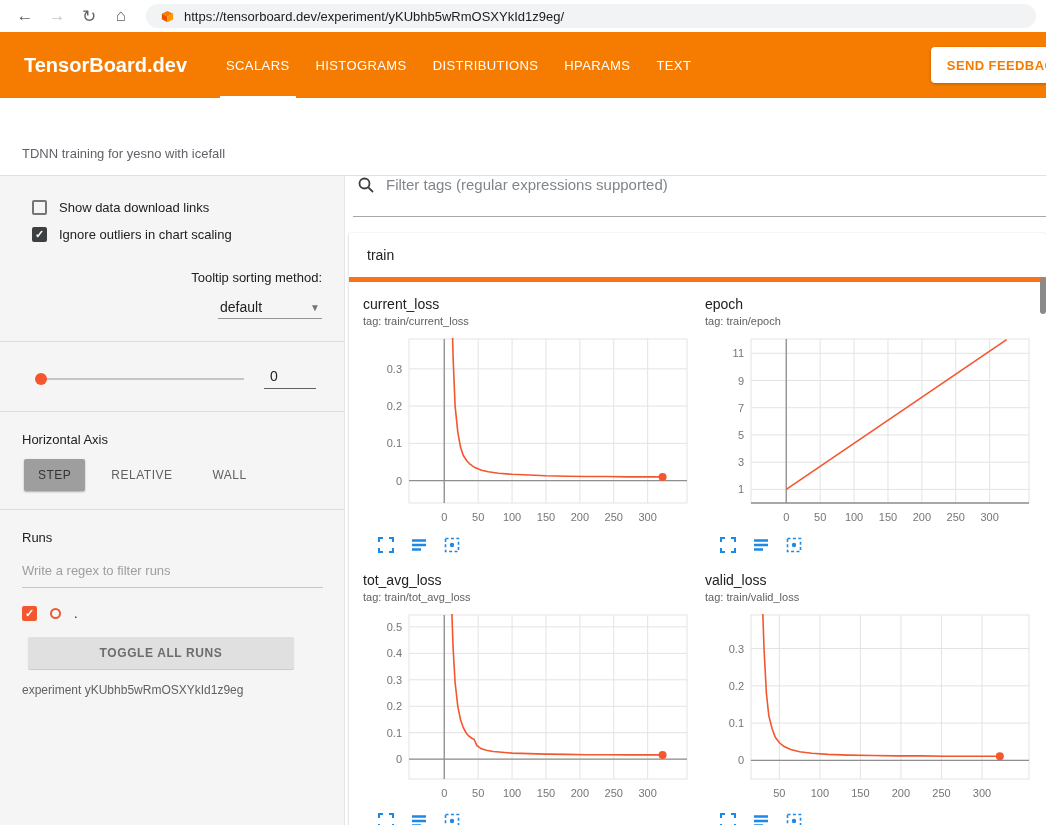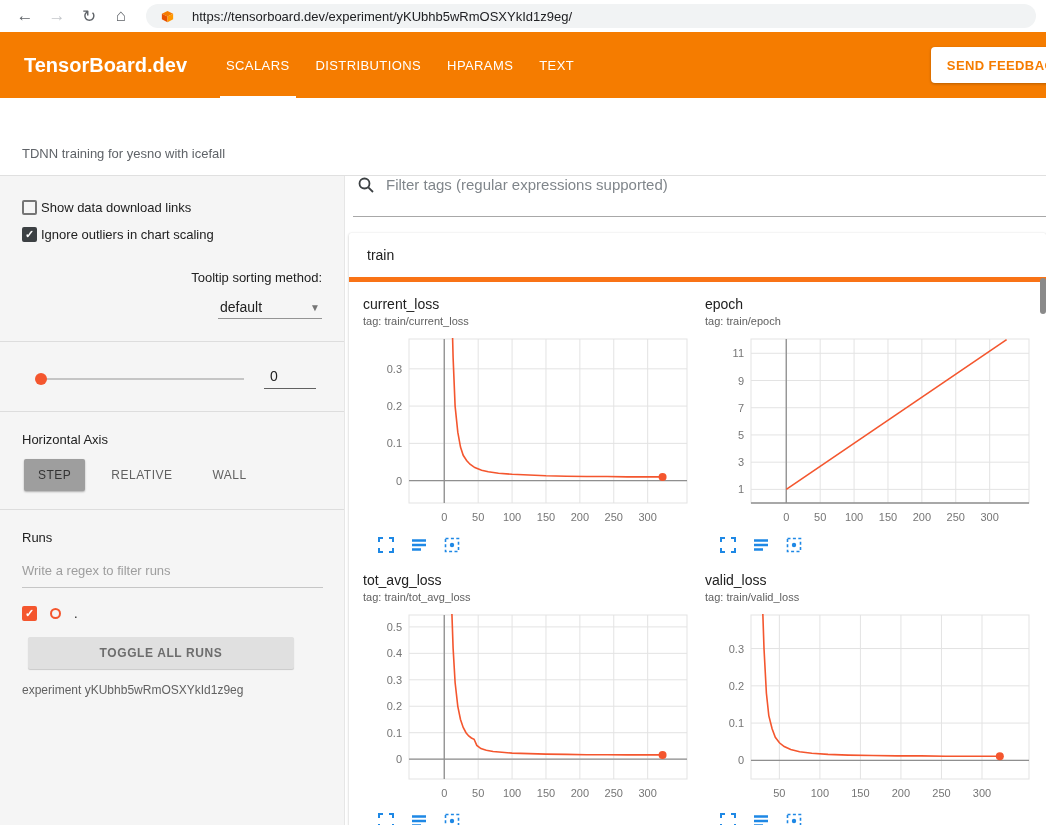--- a/index.html
+++ b/index.html
@@ -5,21 +5,21 @@
   * { box-sizing: border-box; margin: 0; padding: 0; }
   html,body { width:1046px; height:825px; overflow:hidden; background:#fff;
     font-family:"Liberation Sans", sans-serif; }
 
   
   .browser-bar { height:32px; background:#fff; display:flex; align-items:center; padding:0 10px; gap:2px; }
   .nav-ico { width:30px; height:28px; display:flex; align-items:center; justify-content:center;
     font-size:17px; color:#5f6368; border-radius:50%; cursor:pointer; }
   .nav-ico.disabled { color:#c4c7cb; }
   .addr-pill { flex:1; height:24px; margin-left:8px; background:#f1f3f4; border-radius:13px;
-    display:flex; align-items:center; padding:0 14px; gap:17px; cursor:text; }
+    display:flex; align-items:center; padding:0 14px; gap:9px; cursor:text; }
   .addr-url { font-size:13px; color:#202124; }
 
   
   .tb-header { height:66px; background:#f57c00; display:flex; align-items:stretch; position:relative; overflow:hidden; }
   .brand { color:#fff; font-size:20px; font-weight:700; display:flex; align-items:center; padding:0 26px 0 24px; }
   .tabs { display:flex;text-align:right; }
   .tab { color:#fff; font-size:13px; font-weight:500; letter-spacing:.4px; padding:0 13px;
     display:flex; align-items:center; position:relative; cursor:pointer; }
   .tab.active::after { content:""; position:absolute; left:7px; right:7px; bottom:0; height:2px; background:#fff; }
   .feedback-btn { position:absolute; right:-34px; top:15px; height:36px; background:#fff; color:#f57c00;
@@ -30,21 +30,21 @@
   .subheader { height:78px; background:#fff; display:flex; align-items:flex-end;
     padding:0 0 14px 22px; border-bottom:1px solid #e0e0e0; }
   .exp-title { font-size:13px; color:#5f6368; }
 
   
   .content { display:flex; height:649px; }
   .sidebar { width:345px; background:#f5f5f5; border-right:1px solid #e6e6e6; padding-top:18px; flex-shrink:0; }
   .main { flex:1; background:#fff; position:relative; overflow:hidden; }
 
   
-  .chk-row { display:flex; align-items:center; gap:4px; padding:6px 22px; font-size:13px; color:#212121; cursor:pointer; }
+  .chk-row { display:flex; align-items:center; gap:12px; padding:6px 32px; font-size:13px; color:#212121; cursor:pointer; }
   .chk { width:15px; height:15px; border:2px solid #757575; border-radius:2px; background:#f5f5f5; flex-shrink:0;
     display:flex; align-items:center; justify-content:center; }
   .chk.dark { background:#3c4043; border-color:#3c4043; }
   .chk.orange { background:#f4562e; border-color:#f4562e; }
   .chk.dark::after, .chk.orange::after { content:"✓"; color:#fff; font-size:11px; font-weight:700; }
   .tooltip-row { display:flex; align-items:flex-end; gap:10px; padding:0 22px; margin-top:22px;flex-direction:column; }
   .tooltip-label { font-size:13px; color:#212121; padding-bottom:4px; }
   .select-box { width:104px; border-bottom:1px solid #949494; display:flex; justify-content:space-between;
     align-items:center; padding:0 2px 3px 2px; cursor:pointer; }
   .select-value { font-size:14px; color:#212121; }
@@ -106,20 +106,21 @@
       </svg>
     </span>
     <span class="addr-url">https://tensorboard.dev/experiment/yKUbhb5wRmOSXYkId1z9eg/</span>
   </div>
 </div>
 
 <header class="tb-header">
   <div class="brand">TensorBoard.dev</div>
   <nav class="tabs">
     <div class="tab active">SCALARS</div>
+    <div class="tab">HISTOGRAMS</div>
     <div class="tab">DISTRIBUTIONS</div>
     <div class="tab">HPARAMS</div>
     <div class="tab">TEXT</div>
   </nav>
   <button class="feedback-btn">SEND FEEDBACK</button>
 </header>
 
 <div class="subheader">
   <span class="exp-title">TDNN training for yesno with icefall</span>
 </div>

